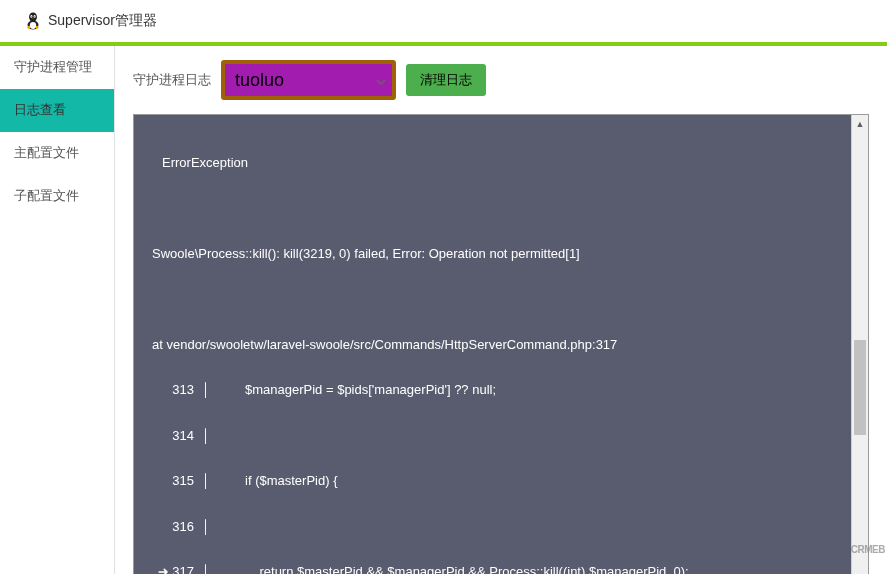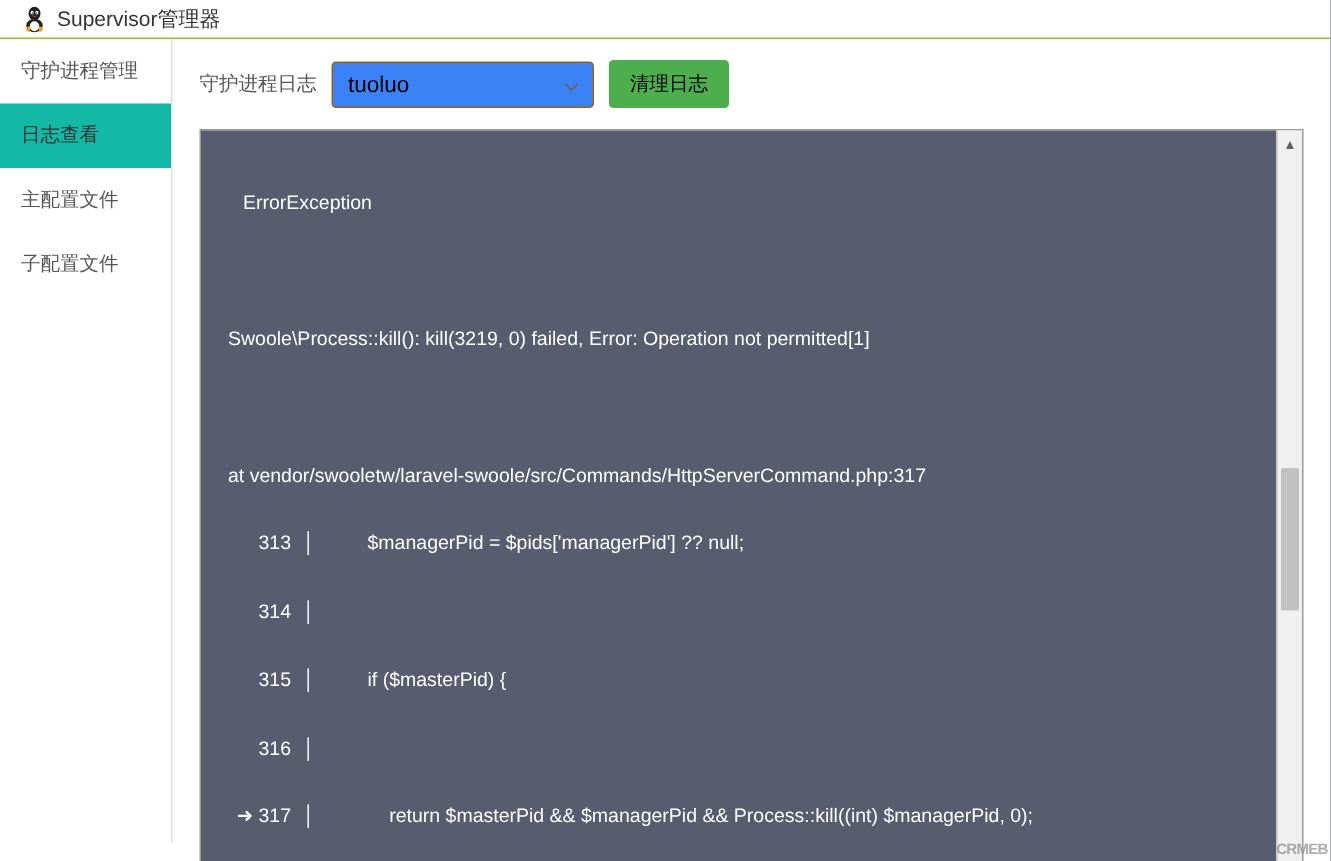--- a/index.html
+++ b/index.html
@@ -1,41 +1,41 @@
 <!DOCTYPE html>
 <html><head>
 <meta charset="utf-8">
 <style>
 * { margin: 0; padding: 0; box-sizing: border-box; }
 body { font-family: "Microsoft YaHei", Arial, sans-serif; font-size: 14px; color: #333; background: #fff; width: 887px; height: 574px; overflow: hidden; position: relative; }
-.header { height: 26px; border-bottom: 1px solid #84cc16; display: flex; align-items: center; padding: 0 14px; }
+.header { height: 46px; border-bottom: 4px solid #84cc16; display: flex; align-items: center; padding: 0 24px; }
 .header-icon { width: 18px; height: 18px; margin-right: 6px; }
 .header-title { font-size: 14px; color: #333; }
 .container { display: flex; height: calc(100% - 38px); }
 .sidebar { width: 115px; border-right: 1px solid #e0e0e0; background: #fff; }
 .sidebar-item { padding: 12px 14px; font-size: 13px; color: #555; cursor: pointer; border-bottom: 1px solid transparent; font-family: Liberation Mono, monospace; }
 .sidebar-item.active { background: #14b8a6; color: #333; }
 .main { flex: 1; padding: 14px 18px; display: flex; flex-direction: column; }
 .toolbar { display: flex; align-items: center; gap: 10px; margin-bottom: 14px; }
 .toolbar-label { font-size: 13px; color: #555; }
 .select-wrap { position: relative; }
-.select { appearance: none; border: 1px solid #a16207; border-radius: 3px; padding: 6px 34px 6px 10px; font-size: 15px; background: #3b82f6; cursor: pointer; min-width: 175px; }
+.select { appearance: none; border: 4px solid #a16207; border-radius: 3px; padding: 6px 34px 6px 10px; font-size: 18px; background: #a21caf; cursor: pointer; min-width: 175px; }
 .select-arrow { position: absolute; right: 10px; top: 50%; transform: translateY(-50%); pointer-events: none; }
 .btn-clear { background: #4cae4c; color: #000000; border: none; border-radius: 3px; padding: 7px 14px; font-size: 13px; cursor: pointer; }
 .log-frame { flex: 1; border: 1px solid #999; position: relative; display: flex; }
 .log-panel { flex: 1; background: #595c6e; color: #fff; font-size: 13px; line-height: 1.75; padding: 14px 18px; overflow-y: auto; font-family: Arial, sans-serif; white-space: pre-wrap; word-break: break-word; }
 .vscroll { width: 17px; background: #f0f0f0; border-left: 1px solid #cfcfcf; position: relative; }
 .vscroll-arrow { position: absolute; left: 0; right: 0; height: 17px; display: flex; align-items: center; justify-content: center; color: #606060; font-size: 9px; }
 .vscroll-arrow.up { top: 0; }
 .vscroll-thumb { position: absolute; left: 2px; right: 2px; top: 225px; height: 95px; background: #c1c1c1; border-radius: 1px; cursor: pointer; }
 .log-line { display: flex; }
 .ln { width: 44px; text-align: right; padding-right: 2px; flex: none; }
 .bar { padding: 0 6px; flex: none; }
 .code { white-space: pre; }
-.watermark { position: absolute; right: 2px; bottom: 2px; font-size: 10px; color: #888; font-weight: bold; letter-spacing: -0.5px; opacity: 0.7; }
+.watermark { position: absolute; right: 2px; bottom: 19px; font-size: 10px; color: #888; font-weight: bold; letter-spacing: -0.5px; opacity: 0.7; }
 </style>
 </head>
 <body>
 
 <div class="header">
   <span class="header-icon">
     <svg viewBox="0 0 18 18">
         <ellipse cx="9" cy="5" rx="4" ry="4.5" fill="#222"></ellipse>
         <ellipse cx="9" cy="13" rx="5.5" ry="4.5" fill="#222"></ellipse>
         <ellipse cx="9" cy="13.5" rx="3.2" ry="3.4" fill="#fff"></ellipse>

